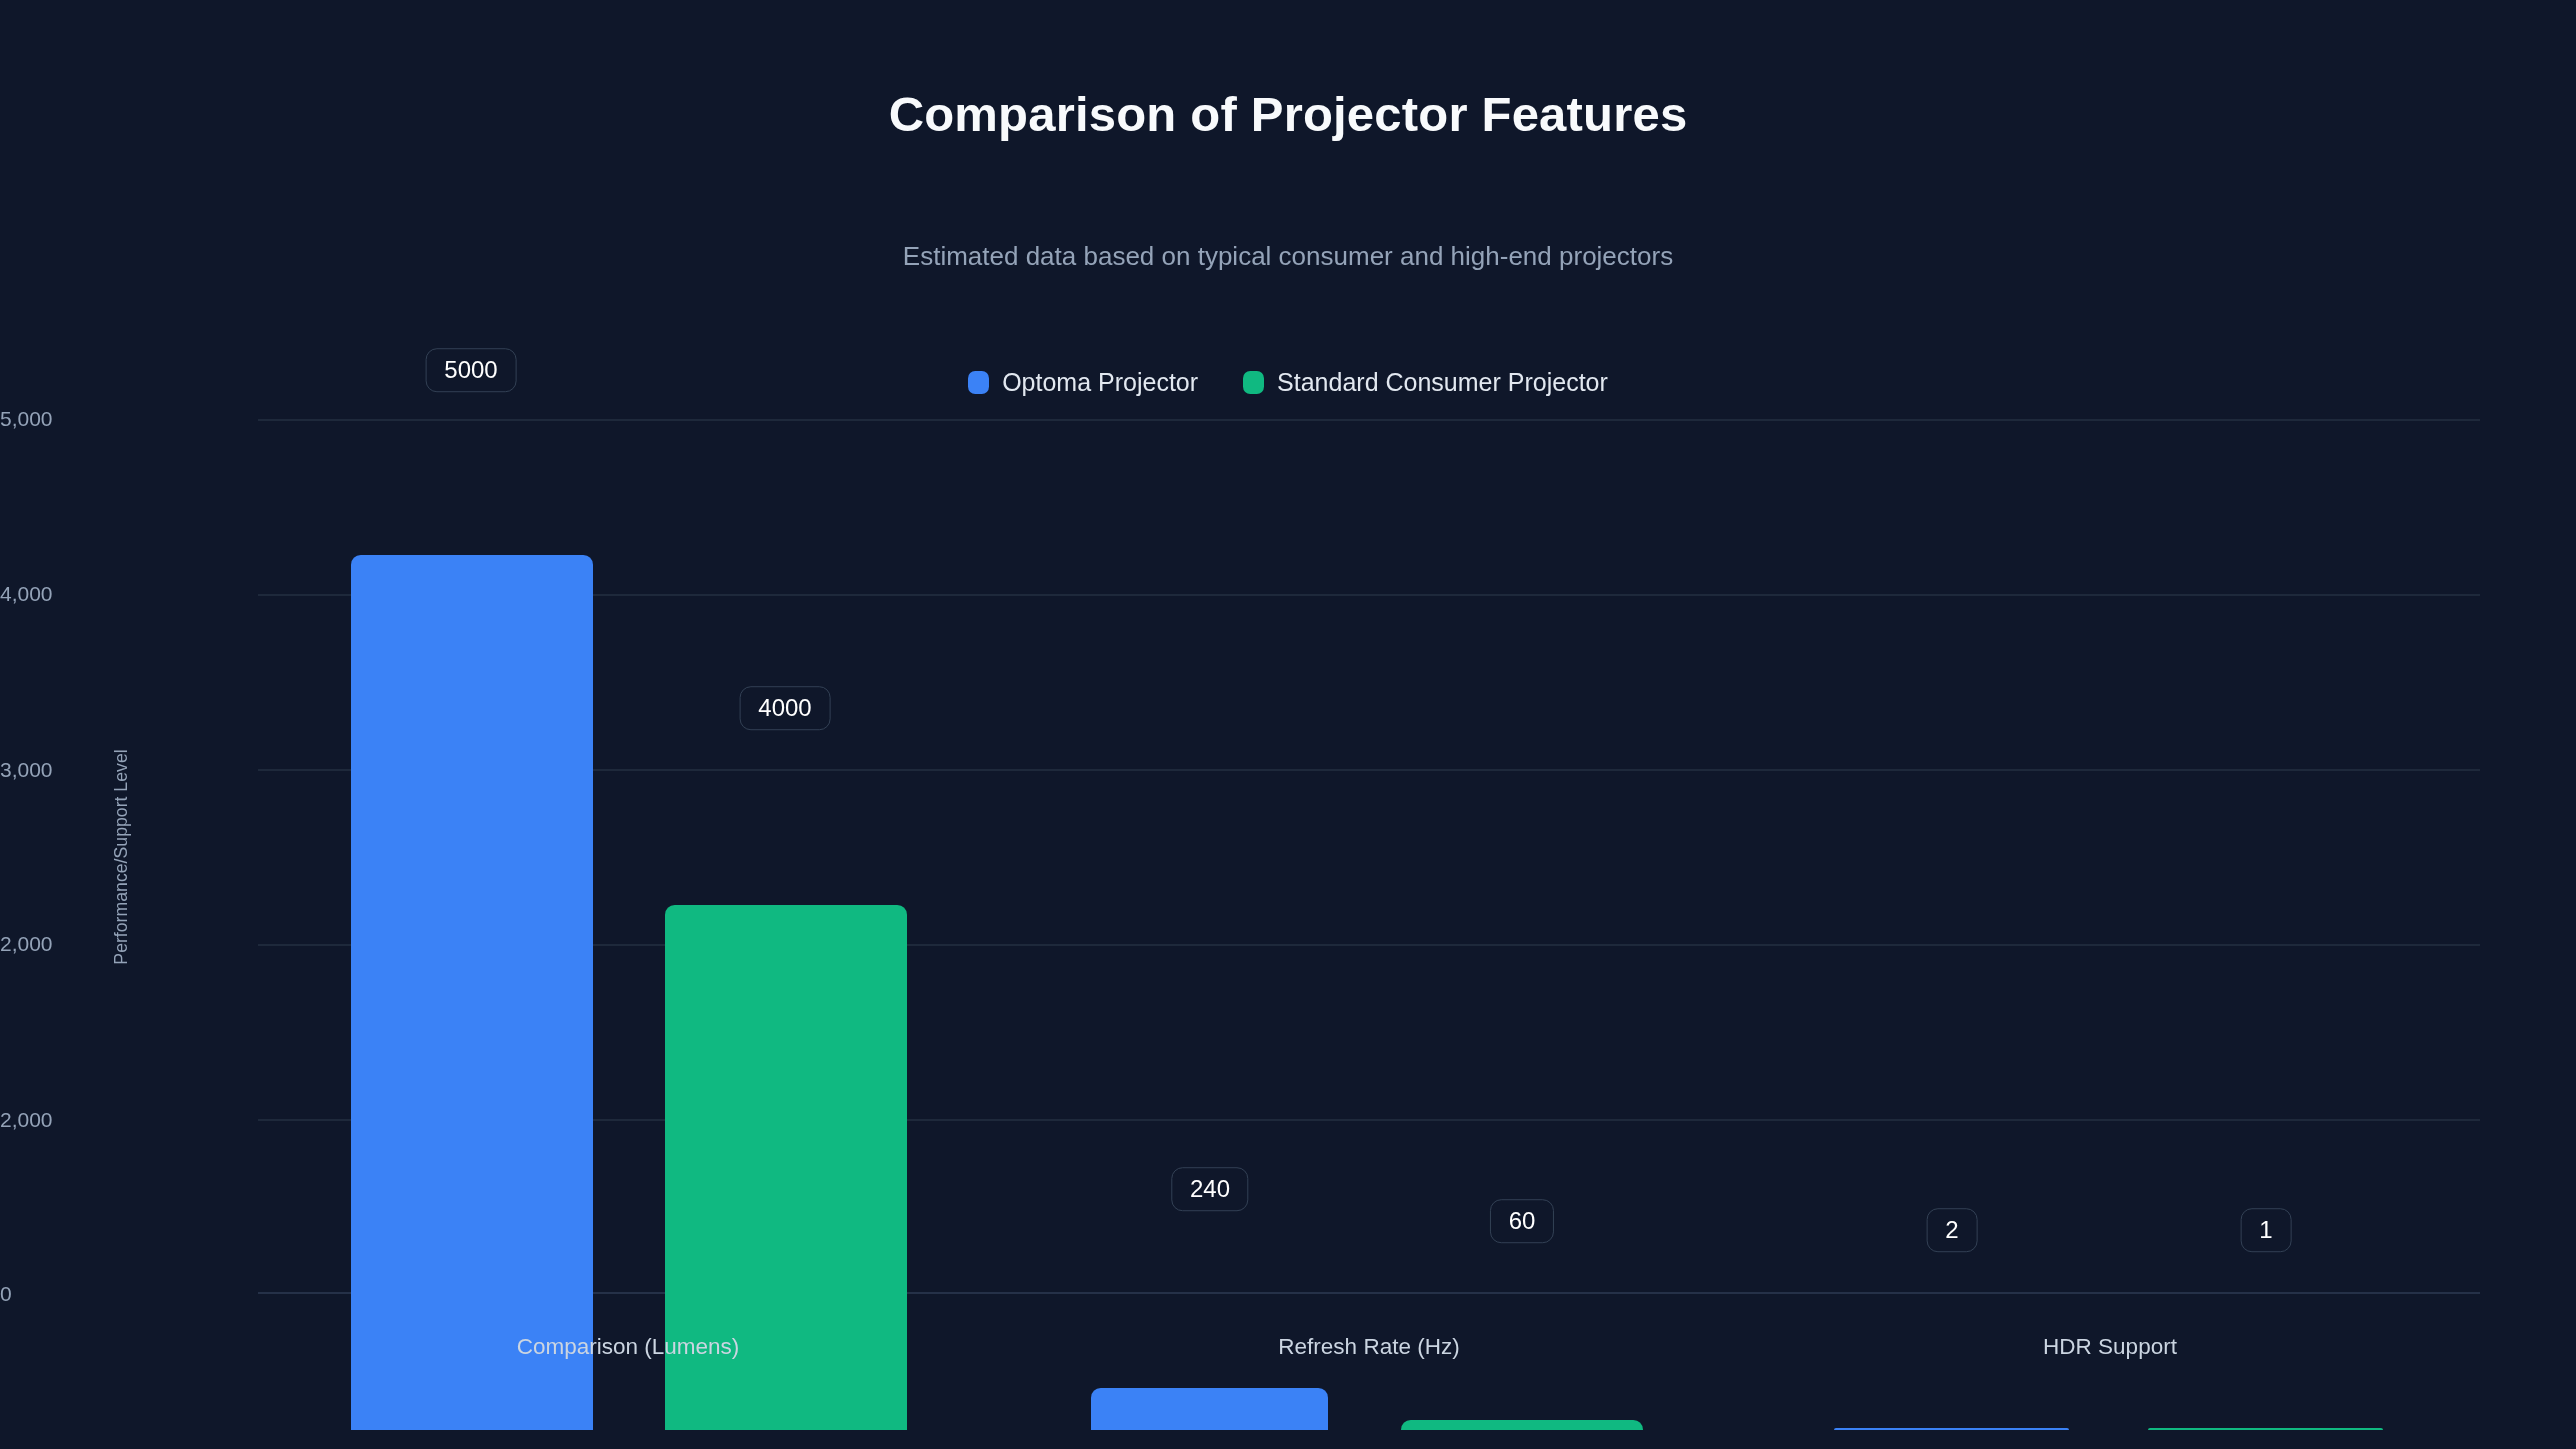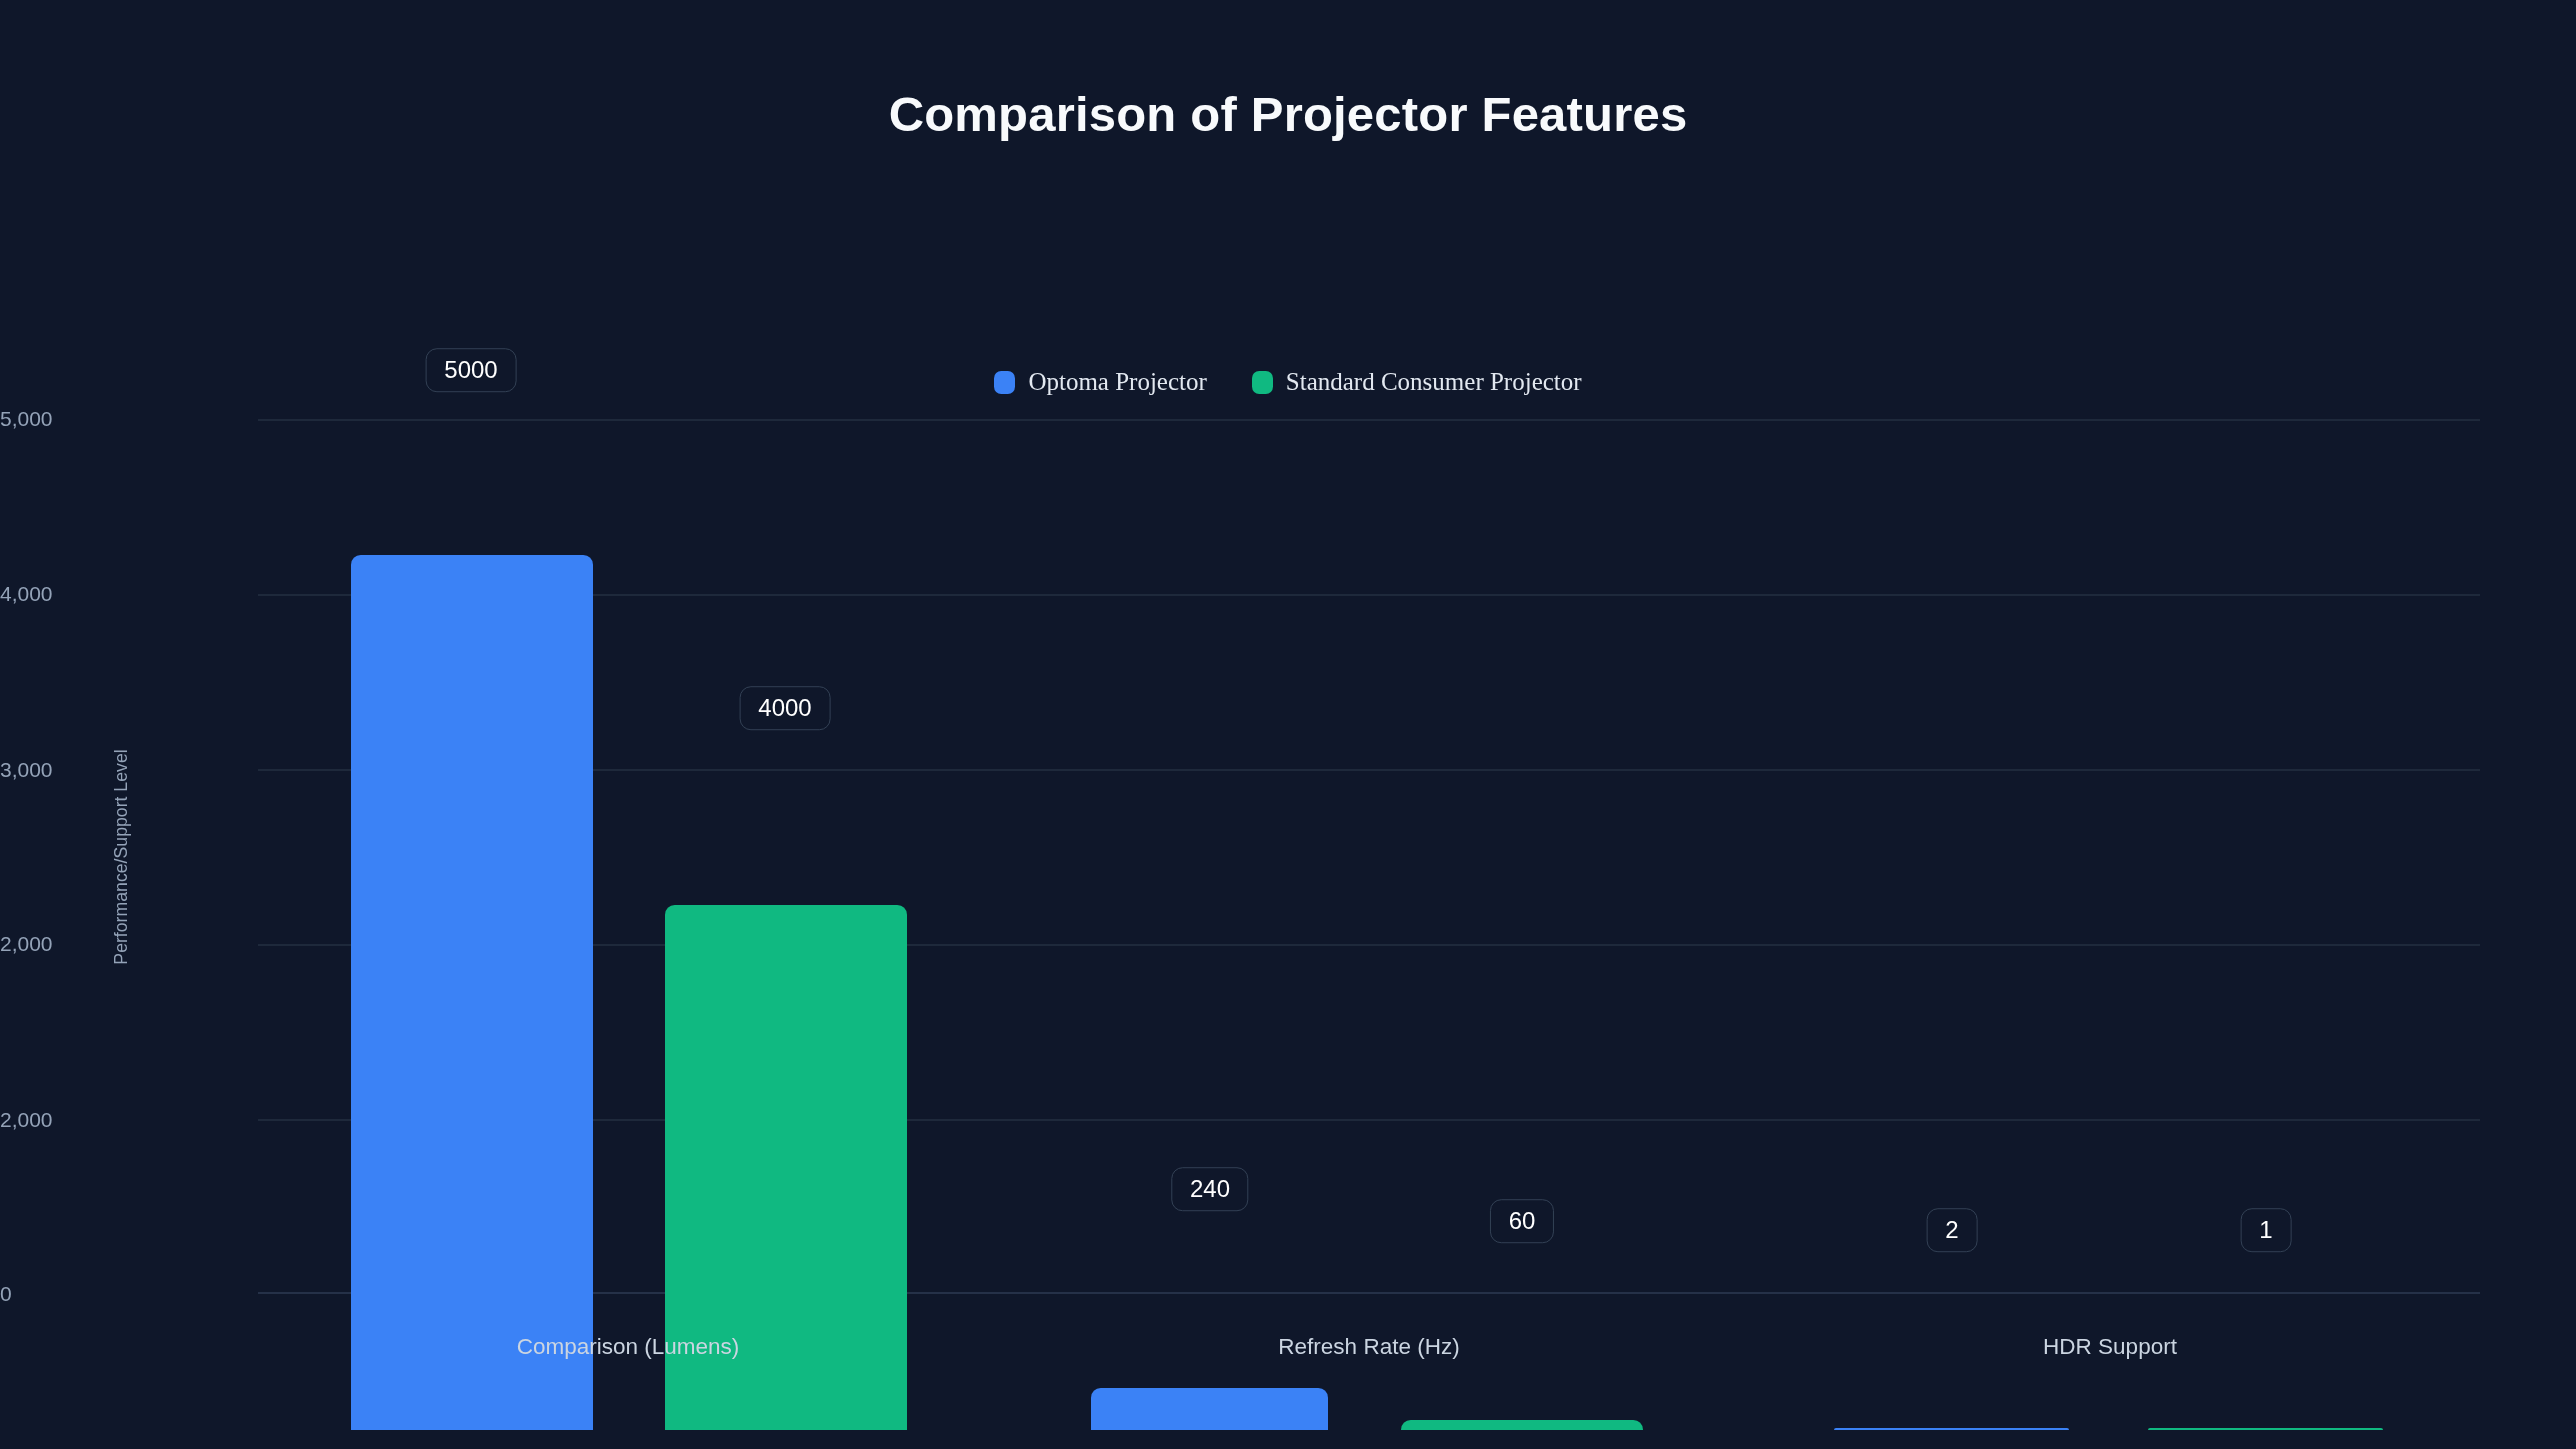--- a/index.html
+++ b/index.html
@@ -22,21 +22,21 @@
     position:absolute; top:241px; left:0; width:2576px;
     text-align:center;
     font-size:26px; font-weight:400; color:#94a3b8;
   }
 
   
   .legend {
     position:absolute; top:368px; left:0; width:2576px;
     display:flex; justify-content:center; align-items:center; gap:45px;
   }
-  .legend-item { display:flex; align-items:center; gap:13px;font-family:Liberation Serif, serif; }
+  .legend-item { display:flex; align-items:center; gap:13px; }
   .legend-swatch {
     width:21px; height:23px; border-radius:7.2px; flex:none;
   }
   .legend-label { font-size:25px; color:#e2e8f0; white-space:nowrap; }
 
   
   .plot {
     position:absolute;
     left:258px; top:419px;
     width:2222px; height:1011px;
@@ -85,20 +85,21 @@
     font-size:22.5px; color:#cbd5e1; white-space:nowrap;
   }
 </style>
 </head>
 <body>
 
 <div id="root">
 
   <div class="chart-title">Comparison of Projector Features</div>
 
+  <div class="chart-subtitle">Estimated data based on typical consumer and high-end projectors</div>
 
   <div class="legend">
     <div class="legend-item">
       <span class="legend-swatch" style="background:#3b82f6"></span>
       <span class="legend-label">Optoma Projector</span>
     </div>
     <div class="legend-item">
       <span class="legend-swatch" style="background:#10b981"></span>
       <span class="legend-label">Standard Consumer Projector</span>
     </div>

